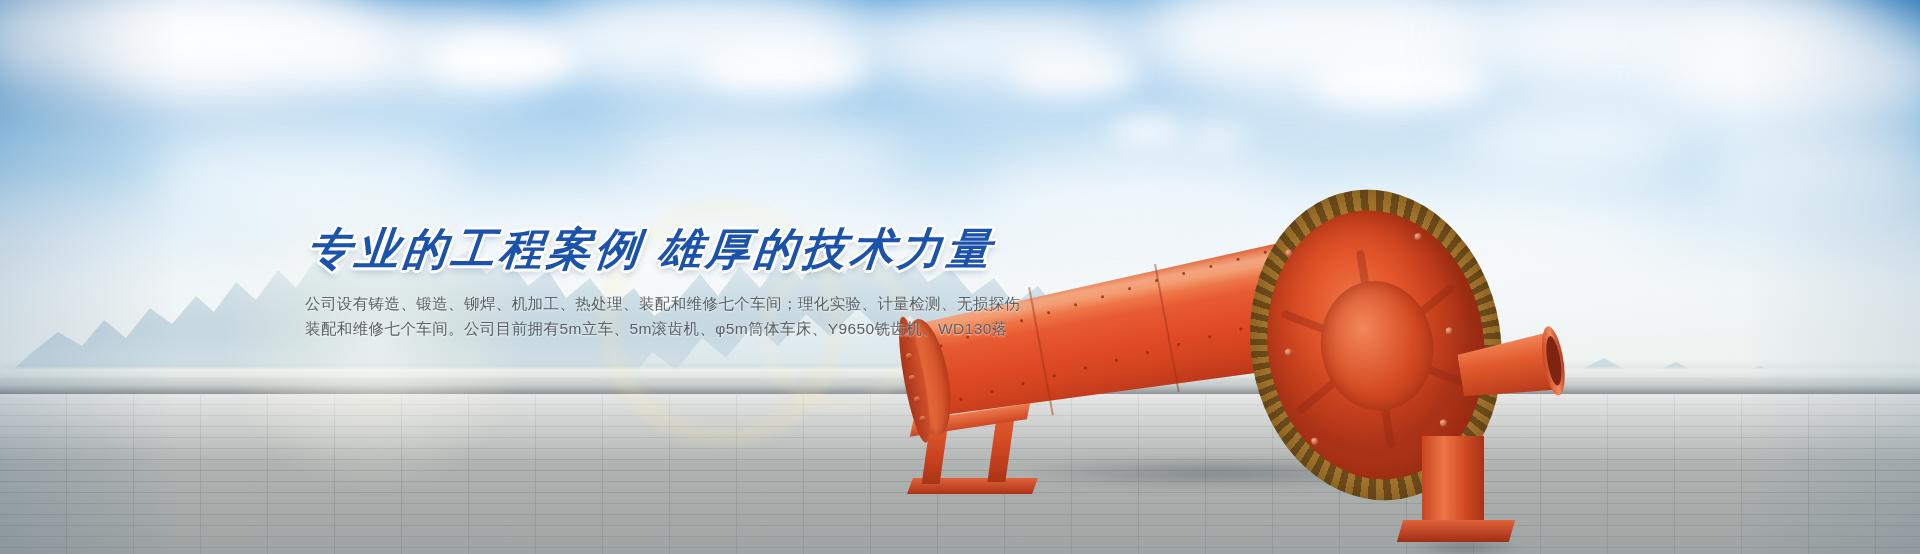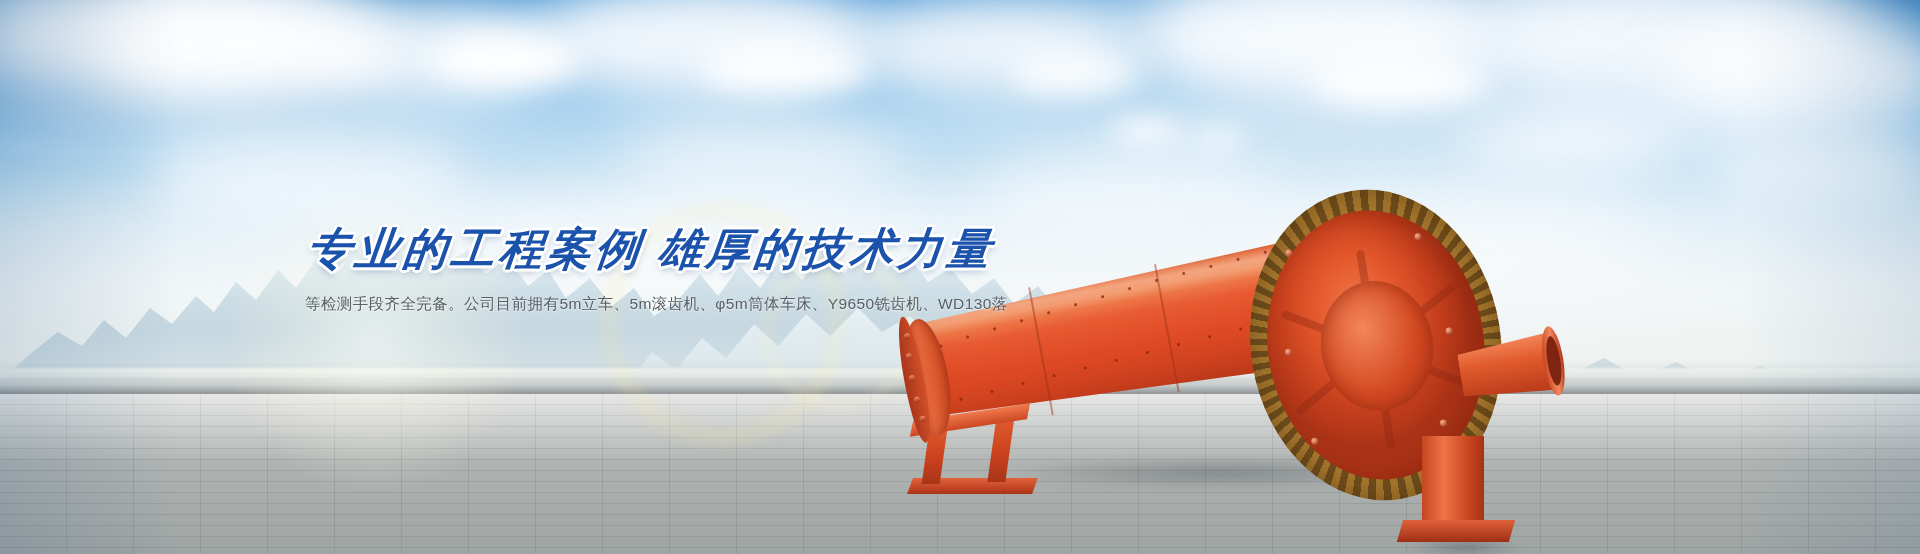--- a/index.html
+++ b/index.html
@@ -481,19 +481,20 @@
     <div class="pedestal">
       <div class="ped-shadow"></div>
       <div class="ped-col"></div>
       <div class="ped-base"></div>
     </div>
   </div>
 
   <div class="copy">
     <div class="headline">专业的工程案例 雄厚的技术力量</div>
     <div class="sub">
-      <div class="subline">等检测手段齐全完备。公司目前拥有5m立车、5m滚齿机、φ5m筒体车床、Y9650铣齿机、WD130落</div>
+      <div class="subline">公司设有铸造、锻造、铆焊、机加工、热处理、装配和维修七个车间；理化实验、计量检测、无损探伤</div>
+      <div class="subline">装配和维修七个车间。公司目前拥有5m立车、5m滚齿机、φ5m筒体车床、Y9650铣齿机、WD130落</div>
     </div>
   </div>
 
   <div class="vignette-l"></div>
   <div class="vignette-r"></div>
 </div>
 
 </body></html>

